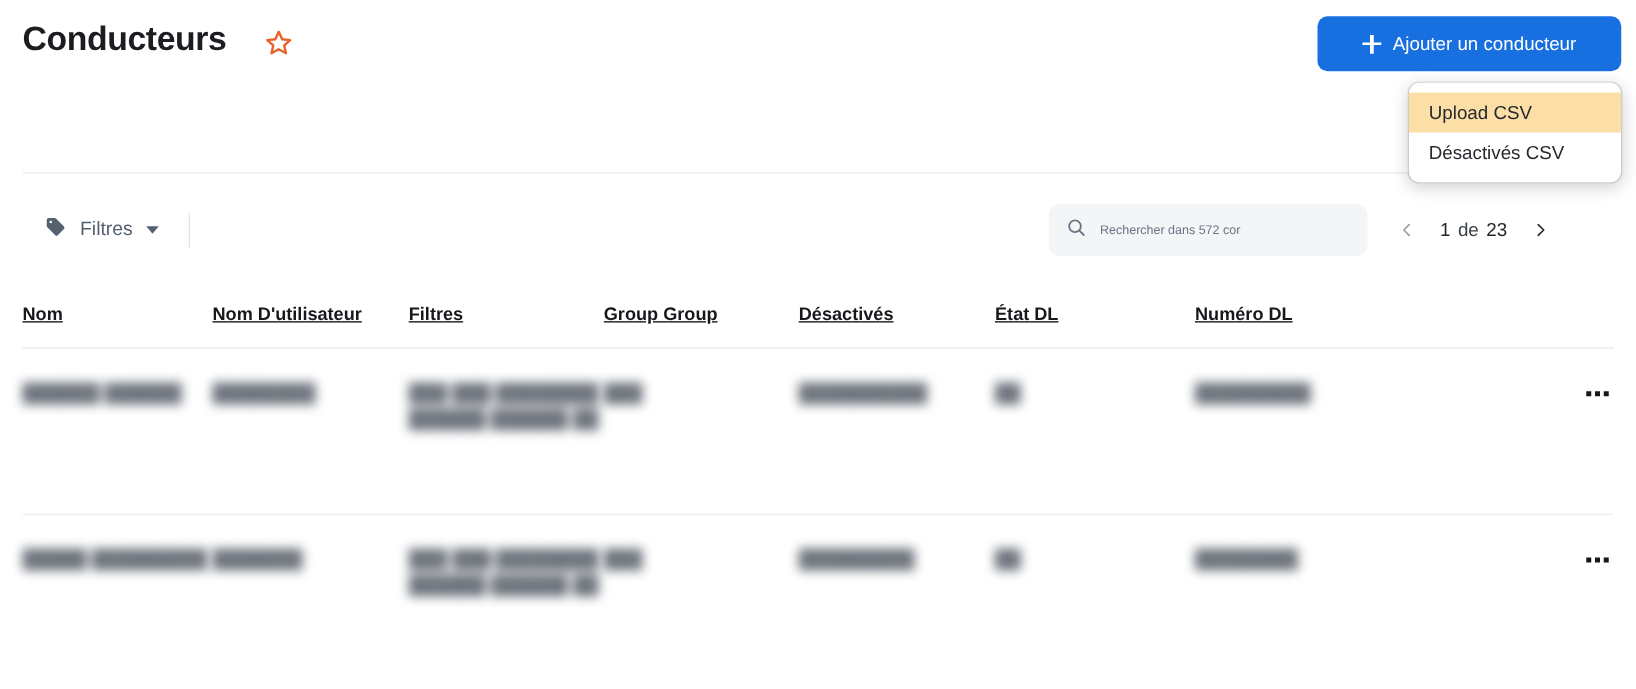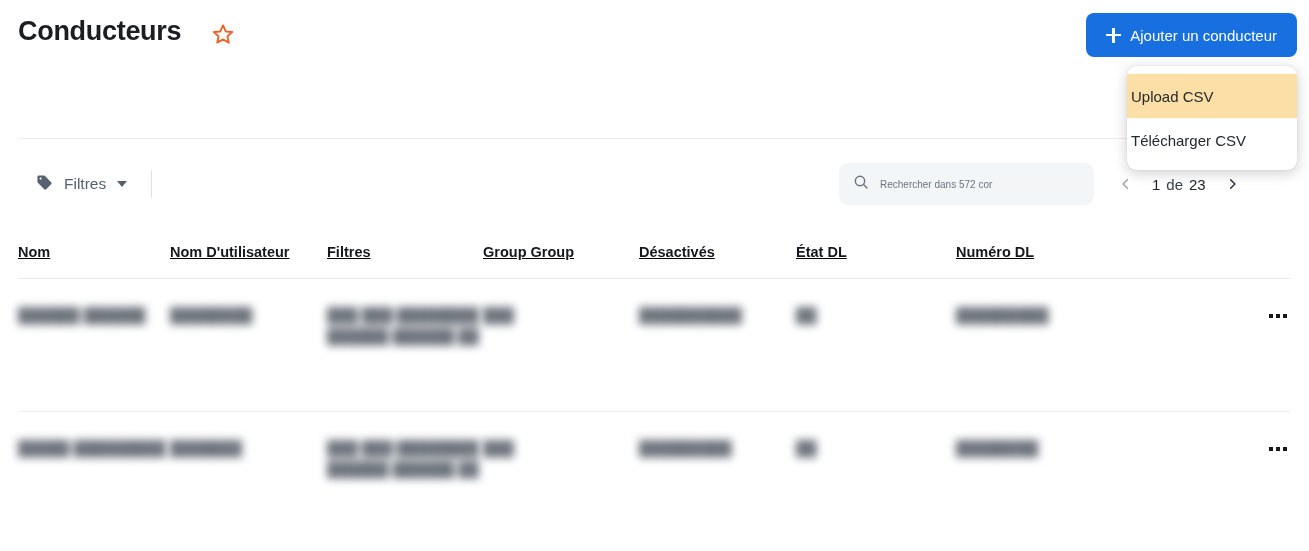--- a/index.html
+++ b/index.html
@@ -56,21 +56,21 @@
     align-items: center;
     gap: 24px;
   }
 
   .btn-primary {
     display: flex;
     align-items: center;
     justify-content: center;
     gap: 9px;
     height: 44px;
-    padding: 0 20px;
+    padding: 0 36px;
     background: #1870e0;
     border: none;
     border-radius: 8px;
     color: #ffffff;
     font-size: 15px;
     font-family: "Liberation Sans", sans-serif;
     cursor: pointer;
     white-space: nowrap;
   }
   .plus-icon {
@@ -121,24 +121,24 @@
     top: 66px;
     width: 170px;
     background: #ffffff;
     border-radius: 9px;
     box-shadow: 0 3px 14px rgba(0,0,0,0.20), 0 0 1px rgba(0,0,0,0.22);
     padding: 8px 0;
     z-index: 40;
     overflow: hidden;
   }
   .dropdown-item {
-    height: 44px;
-    display: flex;
-    align-items: center;
-    padding-left: 4px;
+    height: 32px;
+    display: flex;
+    align-items: center;
+    padding-left: 16px;
     font-size: 15px;
     color: #25282d;
     cursor: pointer;
     white-space: nowrap;
     text-align: center;
   }
   .dropdown-item.highlighted { background: #fcdfa6; }
 
   
   .tabs-bar {
@@ -339,21 +339,21 @@
       </button>
 
     </div>
   </div>
 
   <div class="dropdown-menu">
     <div class="dropdown-item highlighted">
       <span>Upload CSV</span>
     </div>
     <div class="dropdown-item">
-      <span>Télécharger CSV</span>
+      <span>Désactivés CSV</span>
     </div>
   </div>
 
   <div class="tabs-bar">
     <div class="tabs-divider"></div>
   </div>
 
   <div class="filter-bar">
     <div class="filter-group">
       <div class="filter-btn">

